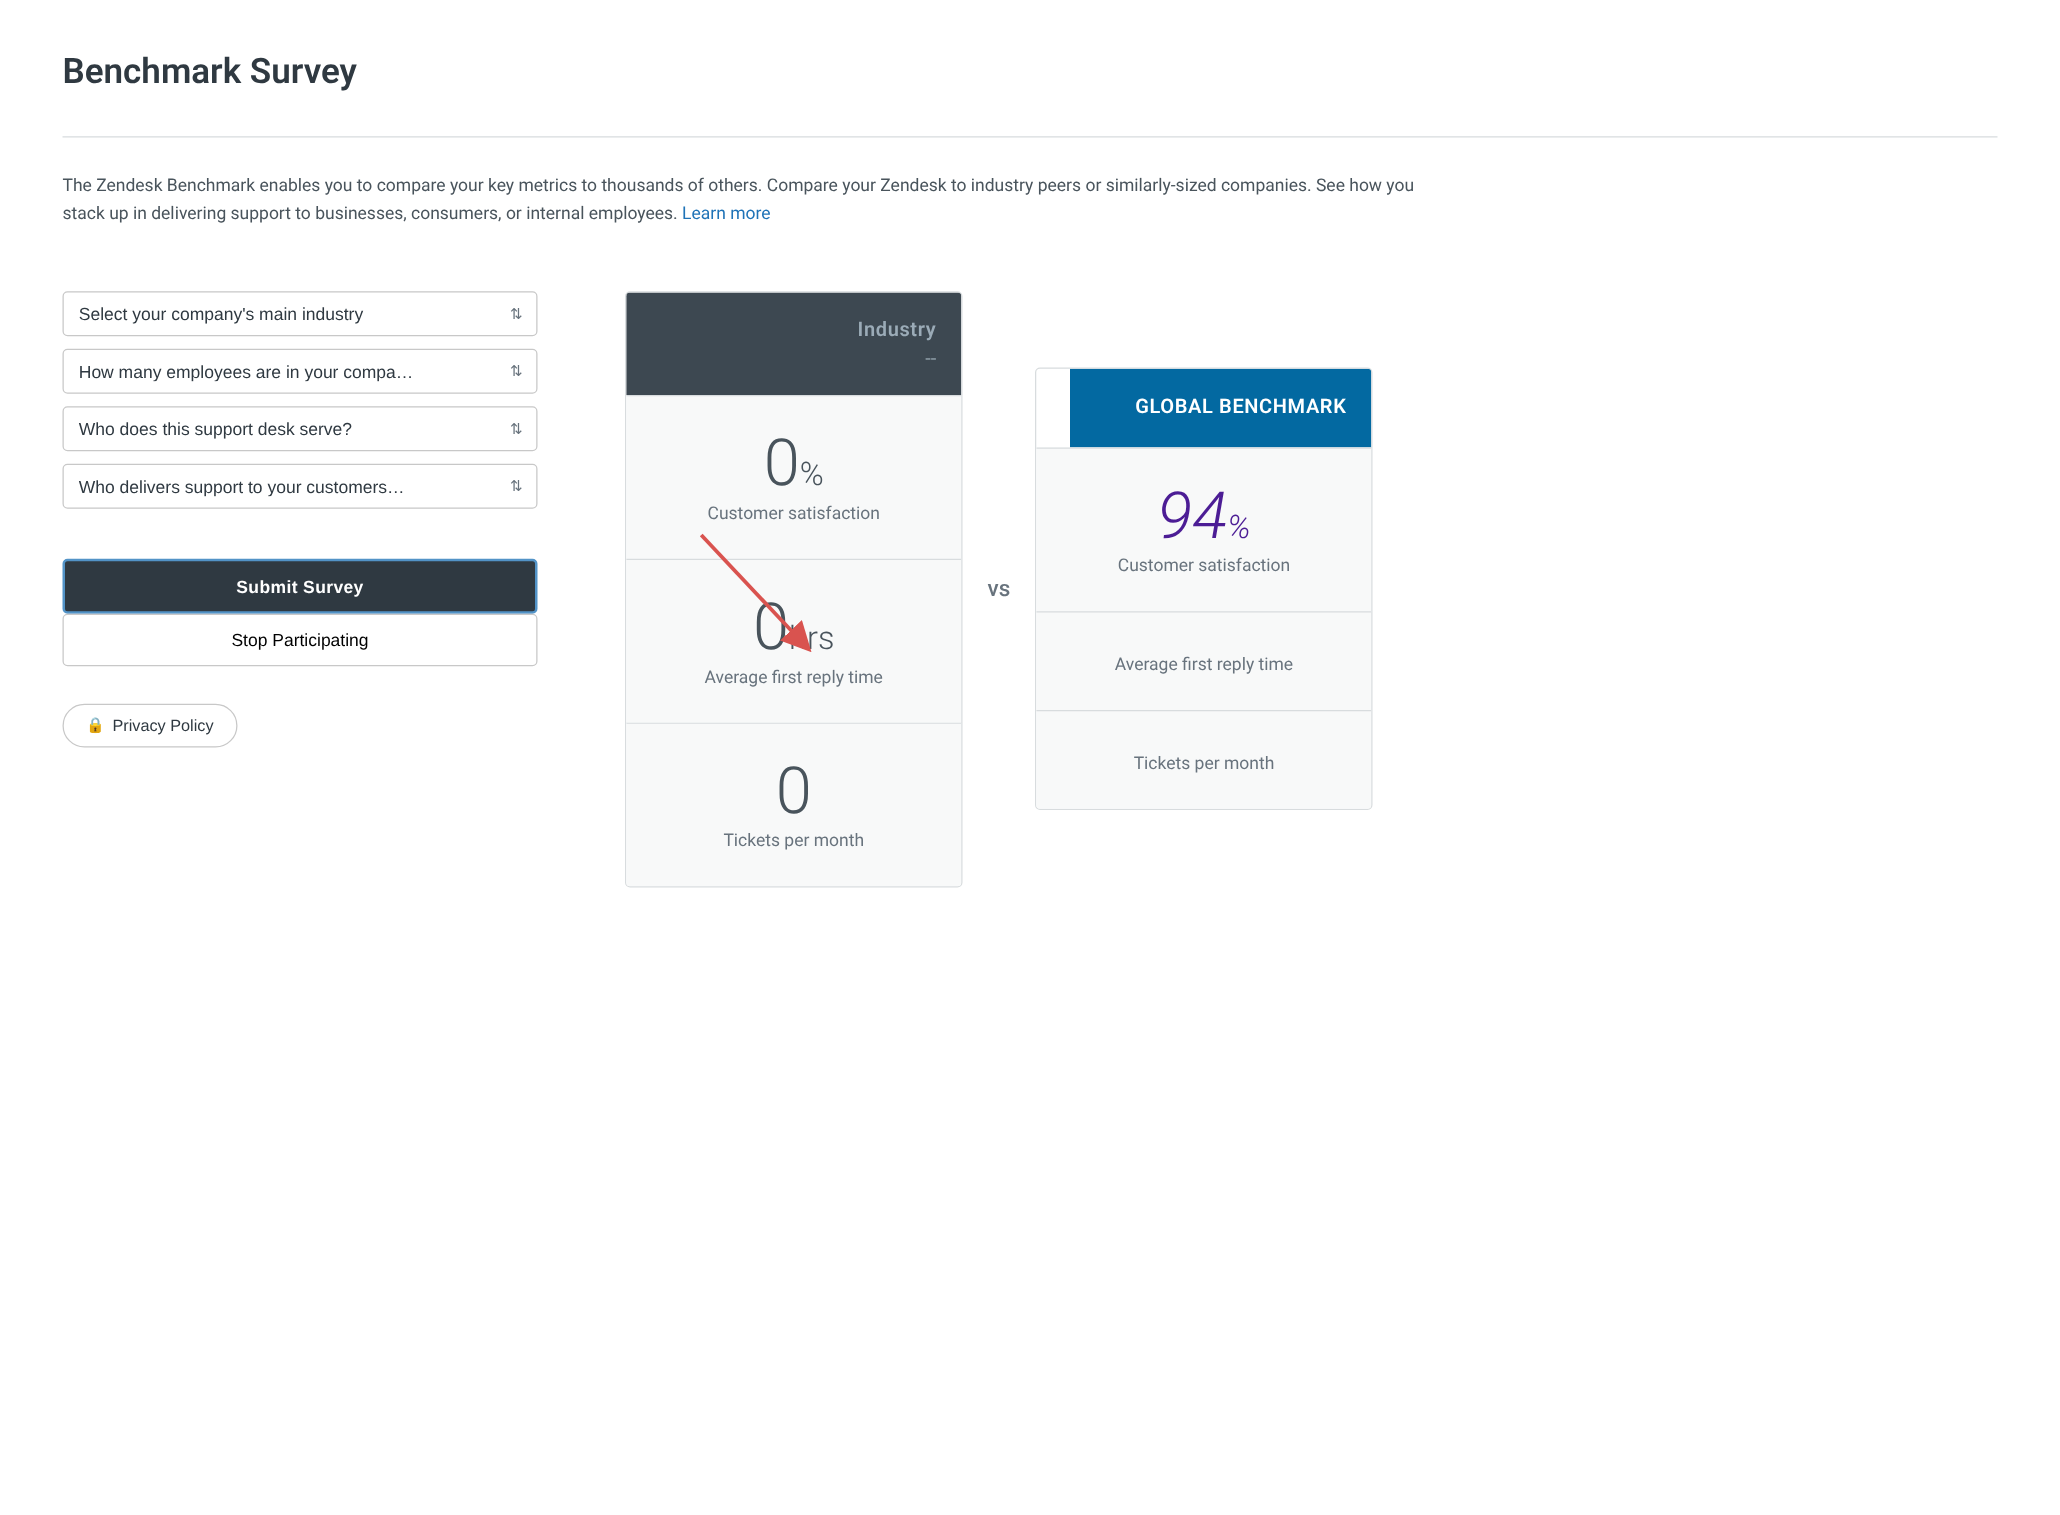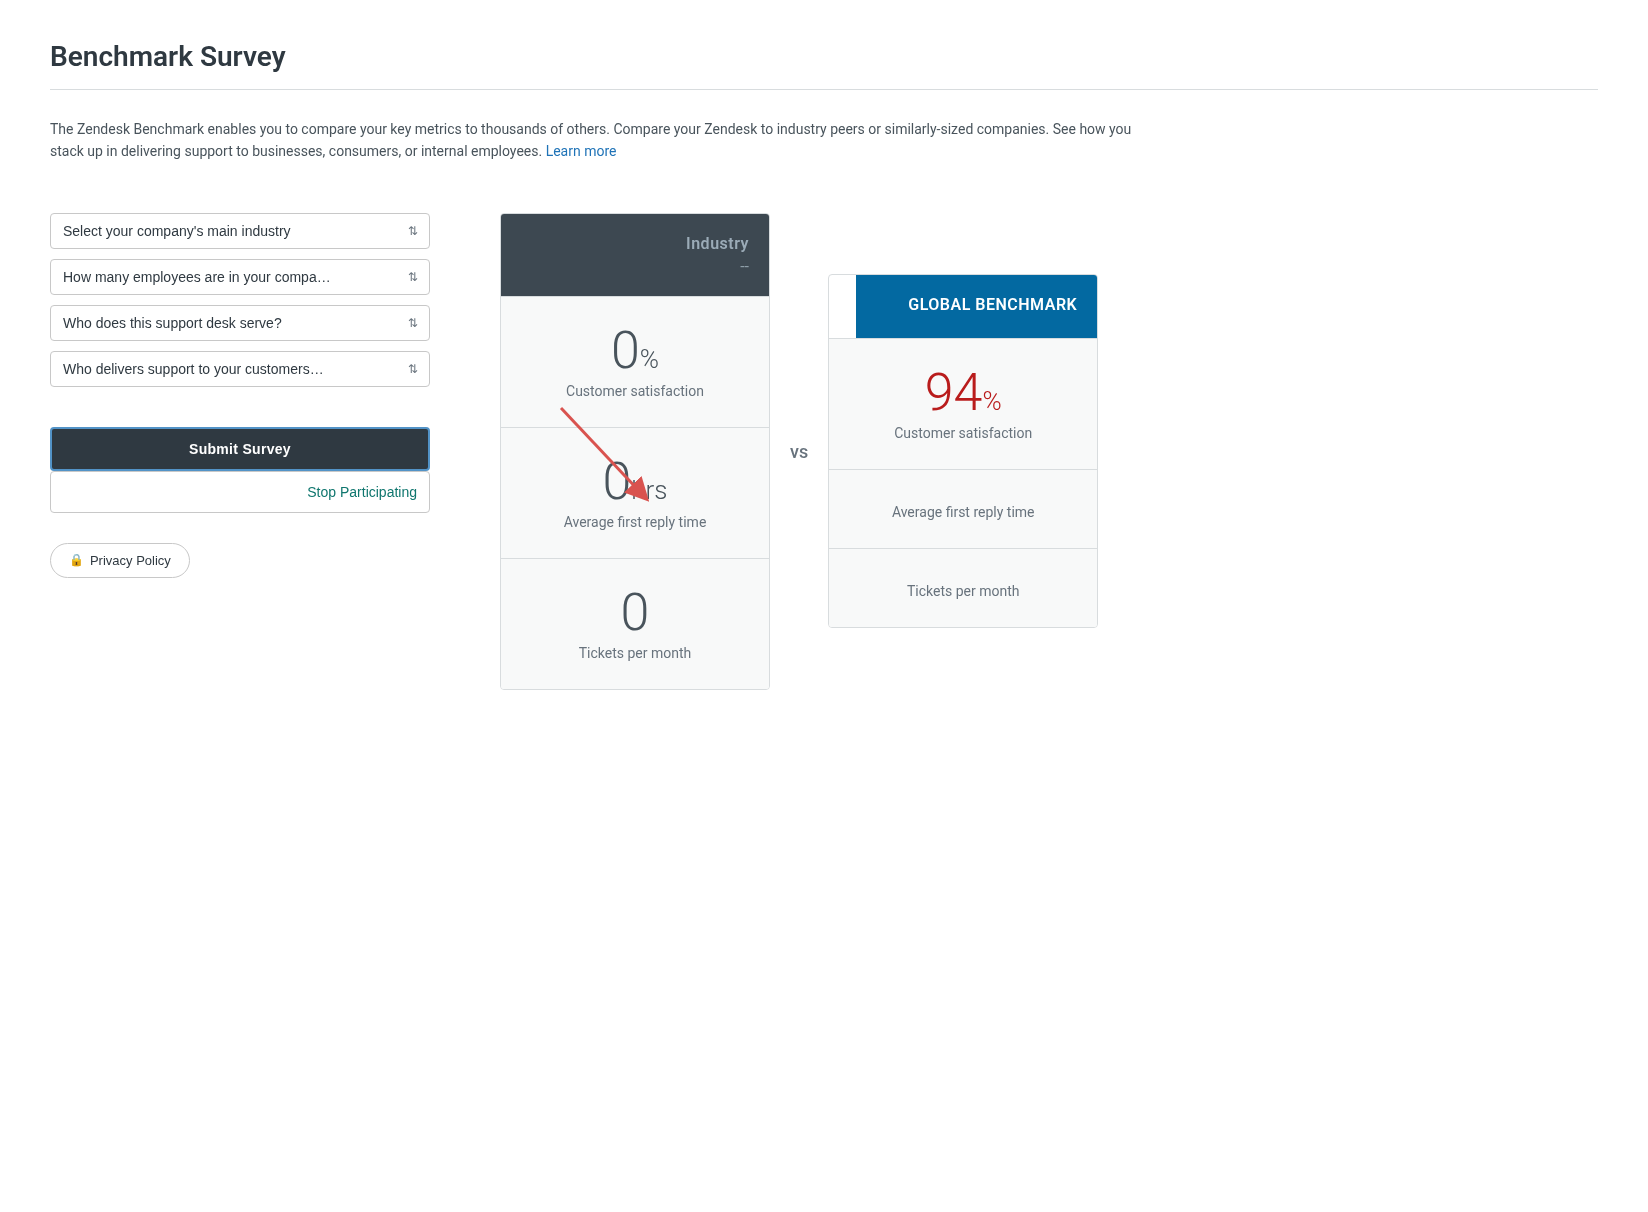--- a/index.html
+++ b/index.html
@@ -8,21 +8,21 @@
       background: #fff;
       color: #333;
       padding: 40px 50px;
       min-height: 1212px;
       width: 1648px;
     }
     .page-title {
       font-size: 28px;
       font-weight: 600;
       color: #2f3941;
-      margin-bottom: 16px;
+      margin-bottom: 36px;
     }
     .divider {
       border: none;
       border-top: 1px solid #d8dcde;
       margin-bottom: 28px;
     }
     .description {
       font-size: 14px;
       color: #49545c;
       line-height: 1.6;
@@ -88,26 +88,25 @@
       border-radius: 4px;
       font-size: 14px;
       font-weight: 600;
       cursor: pointer;
       letter-spacing: 0.3px;
     }
     .stop-btn {
       width: 100%;
       padding: 12px;
       background: #fff;
-      color: #0f766e;
+      color: #000000;
       border: 1px solid #c8c8c8;
       border-radius: 4px;
       font-size: 14px;
       cursor: pointer;
-      text-align: right;
     }
     .privacy-btn {
       display: flex;
       align-items: center;
       gap: 6px;
       margin-top: 20px;
       padding: 9px 18px;
       background: #fff;
       color: #2f3941;
       border: 1px solid #c8c8c8;
@@ -162,21 +161,22 @@
       background: #f8f9f9;
       border-top: 1px solid #d8dcde;
     }
     .metric-value {
       font-size: 52px;
       font-weight: 300;
       color: #49545c;
       line-height: 1;
     }
     .metric-value.green {
-      color: #b91c1c;
+      color: #4c1d95;
+      font-style: italic;
     }
     .metric-value .unit {
       font-size: 26px;
     }
     .metric-label {
       font-size: 14px;
       color: #68737d;
       margin-top: 6px;
     }
     .vs-label {

